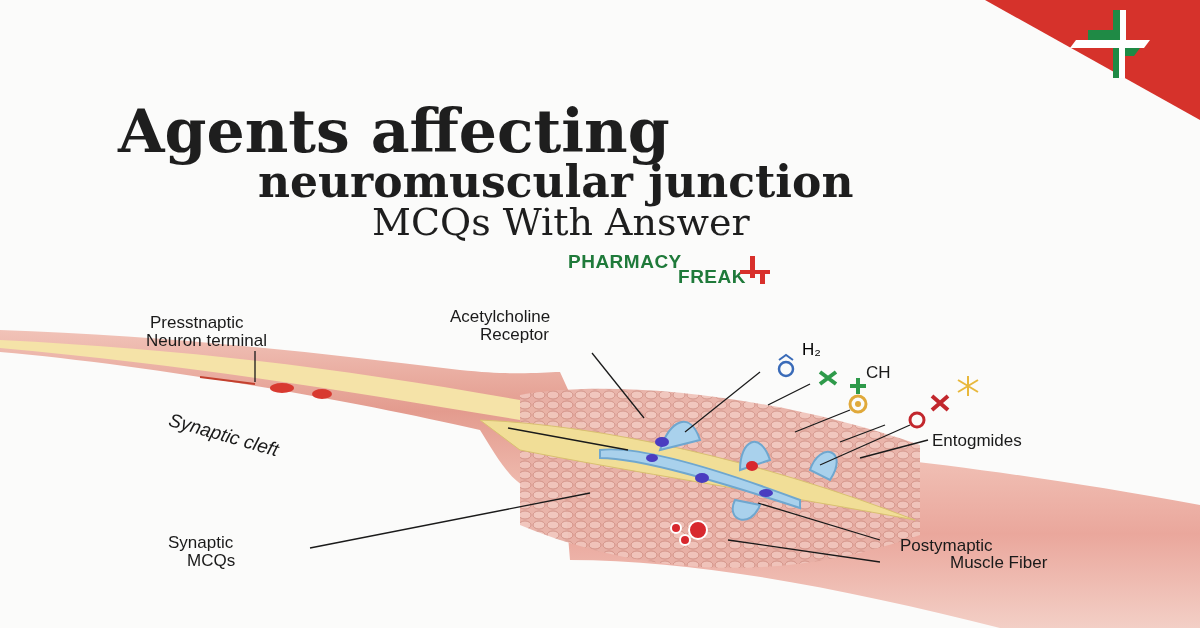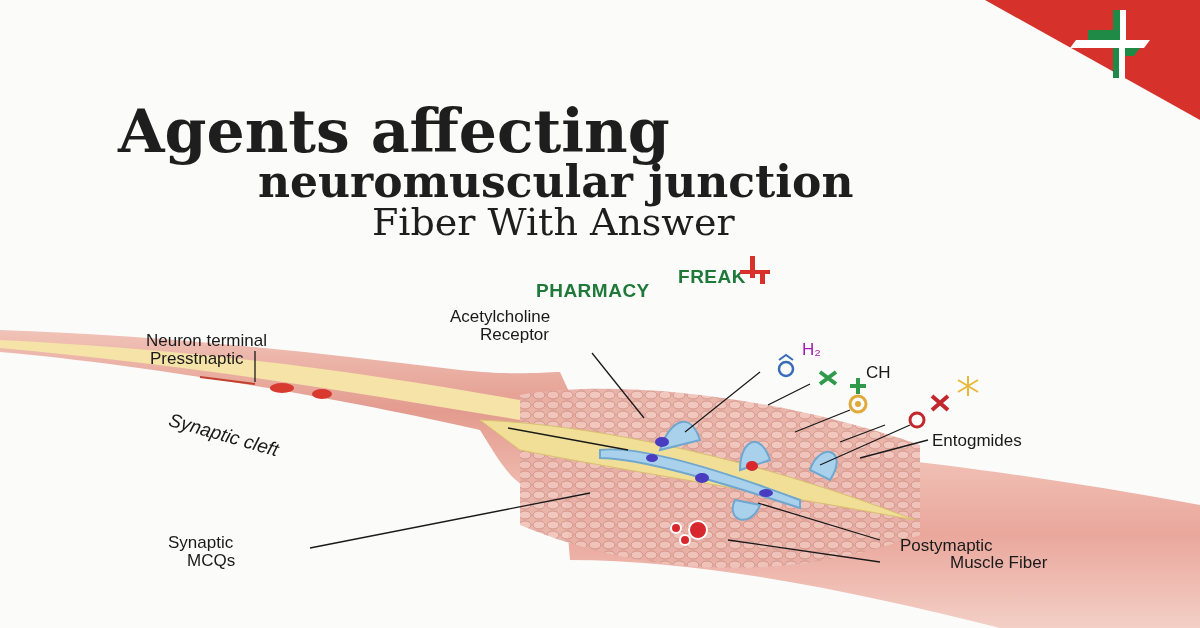--- a/index.html
+++ b/index.html
@@ -3,21 +3,21 @@
 <meta charset="utf-8">
 <style>
   html, body { margin:0; padding:0; }
   body { width:1200px; height:628px; position:relative; overflow:hidden; background:#fbfbfa; font-family:"Liberation Sans", sans-serif; }
   .abs { position:absolute; }
   .title { font-family:"DejaVu Serif", "Liberation Serif", serif; color:#1e1e1e; white-space:nowrap; }
   #t1 { left:118px; top:96px; font-size:60px; font-weight:bold; letter-spacing:0px; }
   #t2 { left:258px; top:148px; font-size:44px; font-weight:bold;margin-top:8px; }
   #t3 { left:372px; top:200px; font-size:38px; font-weight:normal; }
   .brand { color:#1f7a3a; font-weight:900; font-family:"Liberation Sans", sans-serif; line-height:17px; text-align:right; }
-  #brand1 { left:536px; top:253px; font-size:19px; letter-spacing:0.5px;margin-top:29px; }
+  #brand1 { left:568px; top:253px; font-size:19px; letter-spacing:0.5px; }
   #brand2 { left:568px; top:268px; width:178px; font-size:19px; letter-spacing:0.5px; }
   .lbl { font-size:17px; color:#1a1a1a; line-height:19px; text-align:center; white-space:nowrap; }
   svg { position:absolute; left:0; top:0; }
 </style>
 </head>
 <body>
 
 <svg width="1200" height="628">
   <polygon points="985,0 1200,0 1200,120" fill="#d6322b"></polygon>
   <g>
@@ -102,34 +102,34 @@
     <line x1="840" y1="442" x2="885" y2="425"></line>
     <line x1="910" y1="425" x2="820" y2="465"></line>
     <line x1="928" y1="440" x2="860" y2="458"></line>
     <line x1="880" y1="540" x2="758" y2="503"></line>
     <line x1="880" y1="562" x2="728" y2="540"></line>
   </g>
 </svg>
 
 <div class="abs title" id="t1">Agents affecting</div>
 <div class="abs title" id="t2">neuromuscular junction</div>
-<div class="abs title" id="t3">Fiber With Answer</div>
+<div class="abs title" id="t3">MCQs With Answer</div>
 
 <div class="abs brand" id="brand1">PHARMACY</div>
 <div class="abs brand" id="brand2">FREAK</div>
 <svg width="1200" height="628" style="pointer-events:none">
   <rect x="750" y="256" width="5" height="22" fill="#d8302b"></rect>
   <rect x="740" y="270" width="30" height="4" fill="#d8302b"></rect>
   <rect x="760" y="270" width="5" height="14" fill="#d8302b"></rect>
 </svg>
 
-<div class="abs lbl" style="left:150px;top:313px;margin-top:36px;">Presstnaptic</div>
+<div class="abs lbl" style="left:150px;top:313px;">Presstnaptic</div>
 <div class="abs lbl" style="left:146px;top:331px;">Neuron terminal</div>
 <div class="abs lbl" style="left:172px;top:410px;font-size:19px;font-style:italic;transform:rotate(16deg);transform-origin:left top;">Synaptic cleft</div>
 <div class="abs lbl" style="left:450px;top:307px;">Acetylcholine</div>
 <div class="abs lbl" style="left:480px;top:325px;">Receptor</div>
 <div class="abs lbl" style="left:168px;top:533px;">Synaptic</div>
 <div class="abs lbl" style="left:187px;top:551px;">MCQs</div>
-<div class="abs lbl" style="left:802px;top:340px;color:#a21caf;">H₂</div>
+<div class="abs lbl" style="left:802px;top:340px;color:#000000;">H₂</div>
 <div class="abs lbl" style="left:866px;top:363px;">CH</div>
 <div class="abs lbl" style="left:932px;top:431px;">Entogmides</div>
 <div class="abs lbl" style="left:900px;top:536px;">Postymaptic</div>
 <div class="abs lbl" style="left:902px;top:553px;margin-left:48px;">Muscle Fiber</div>
 
 </body></html>

